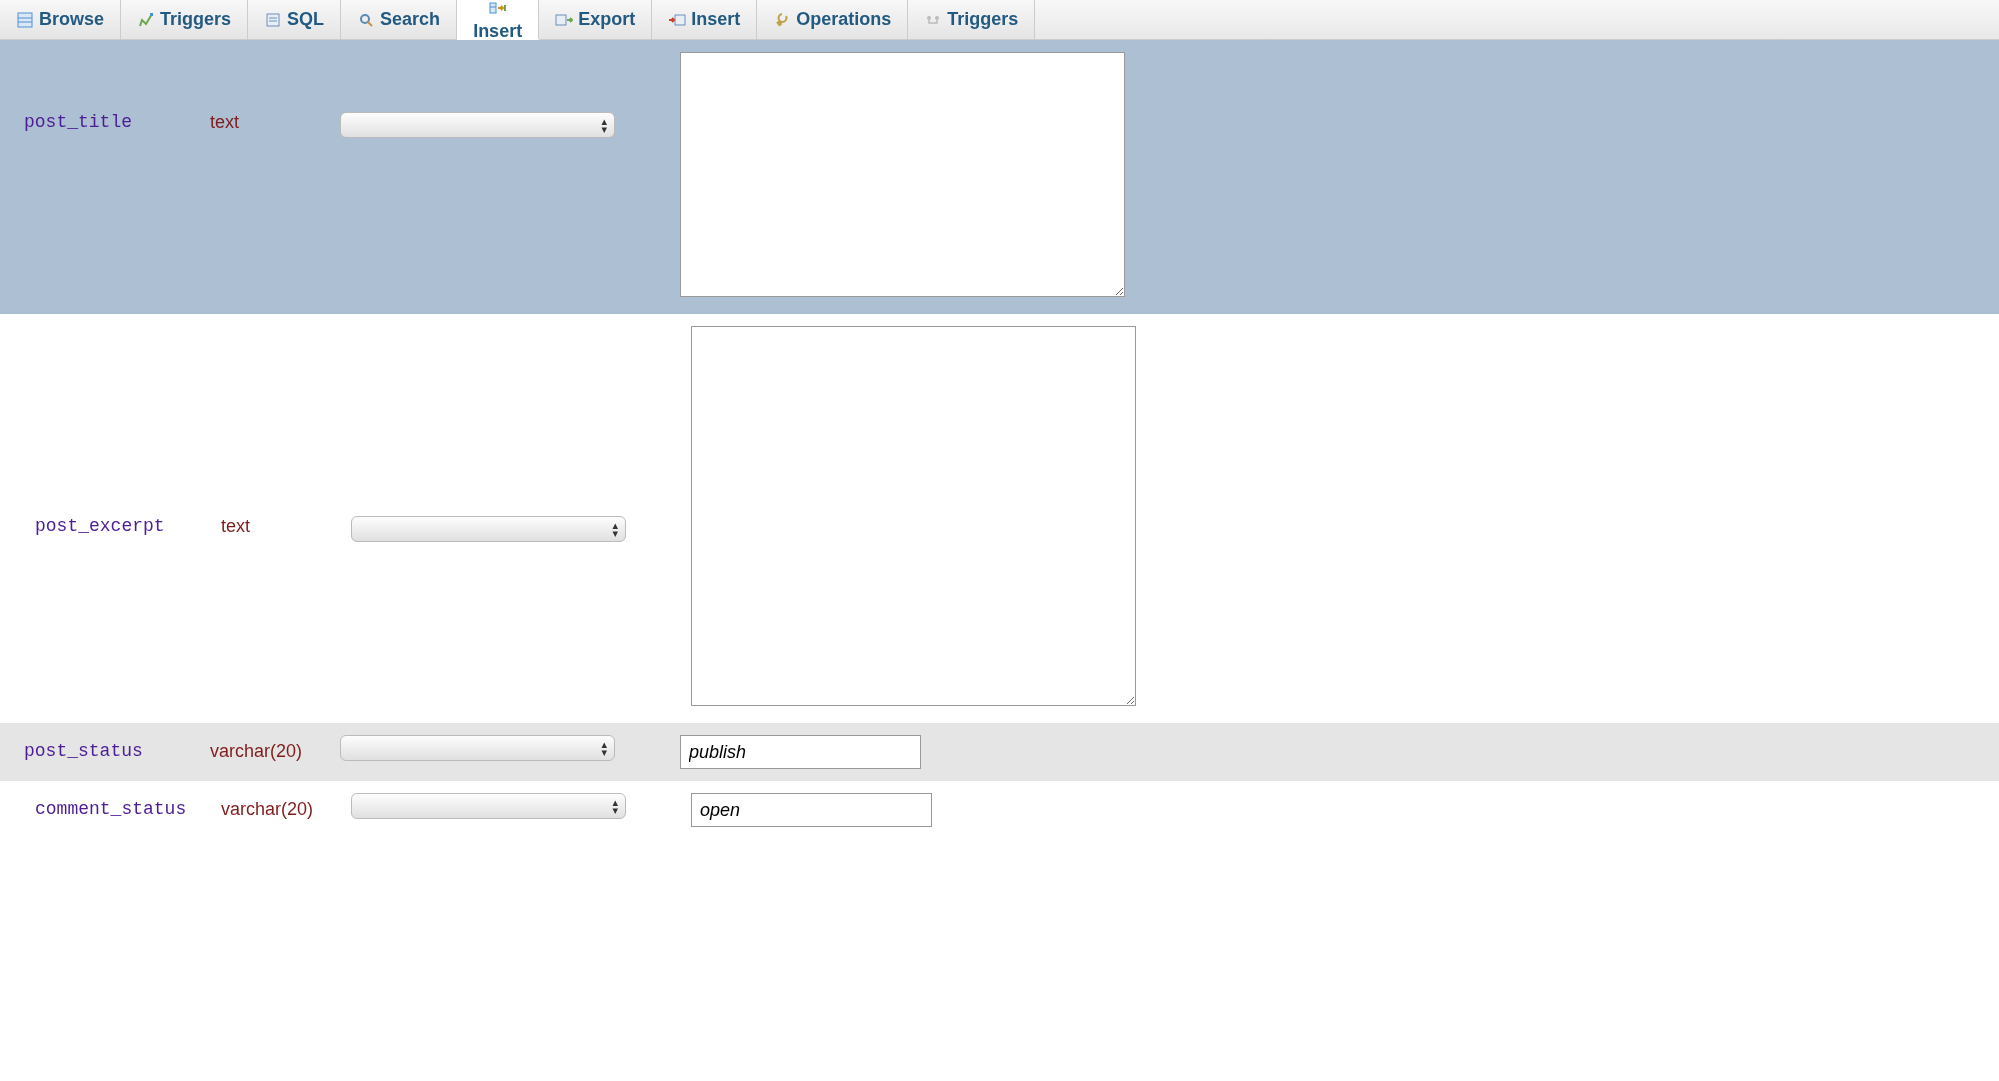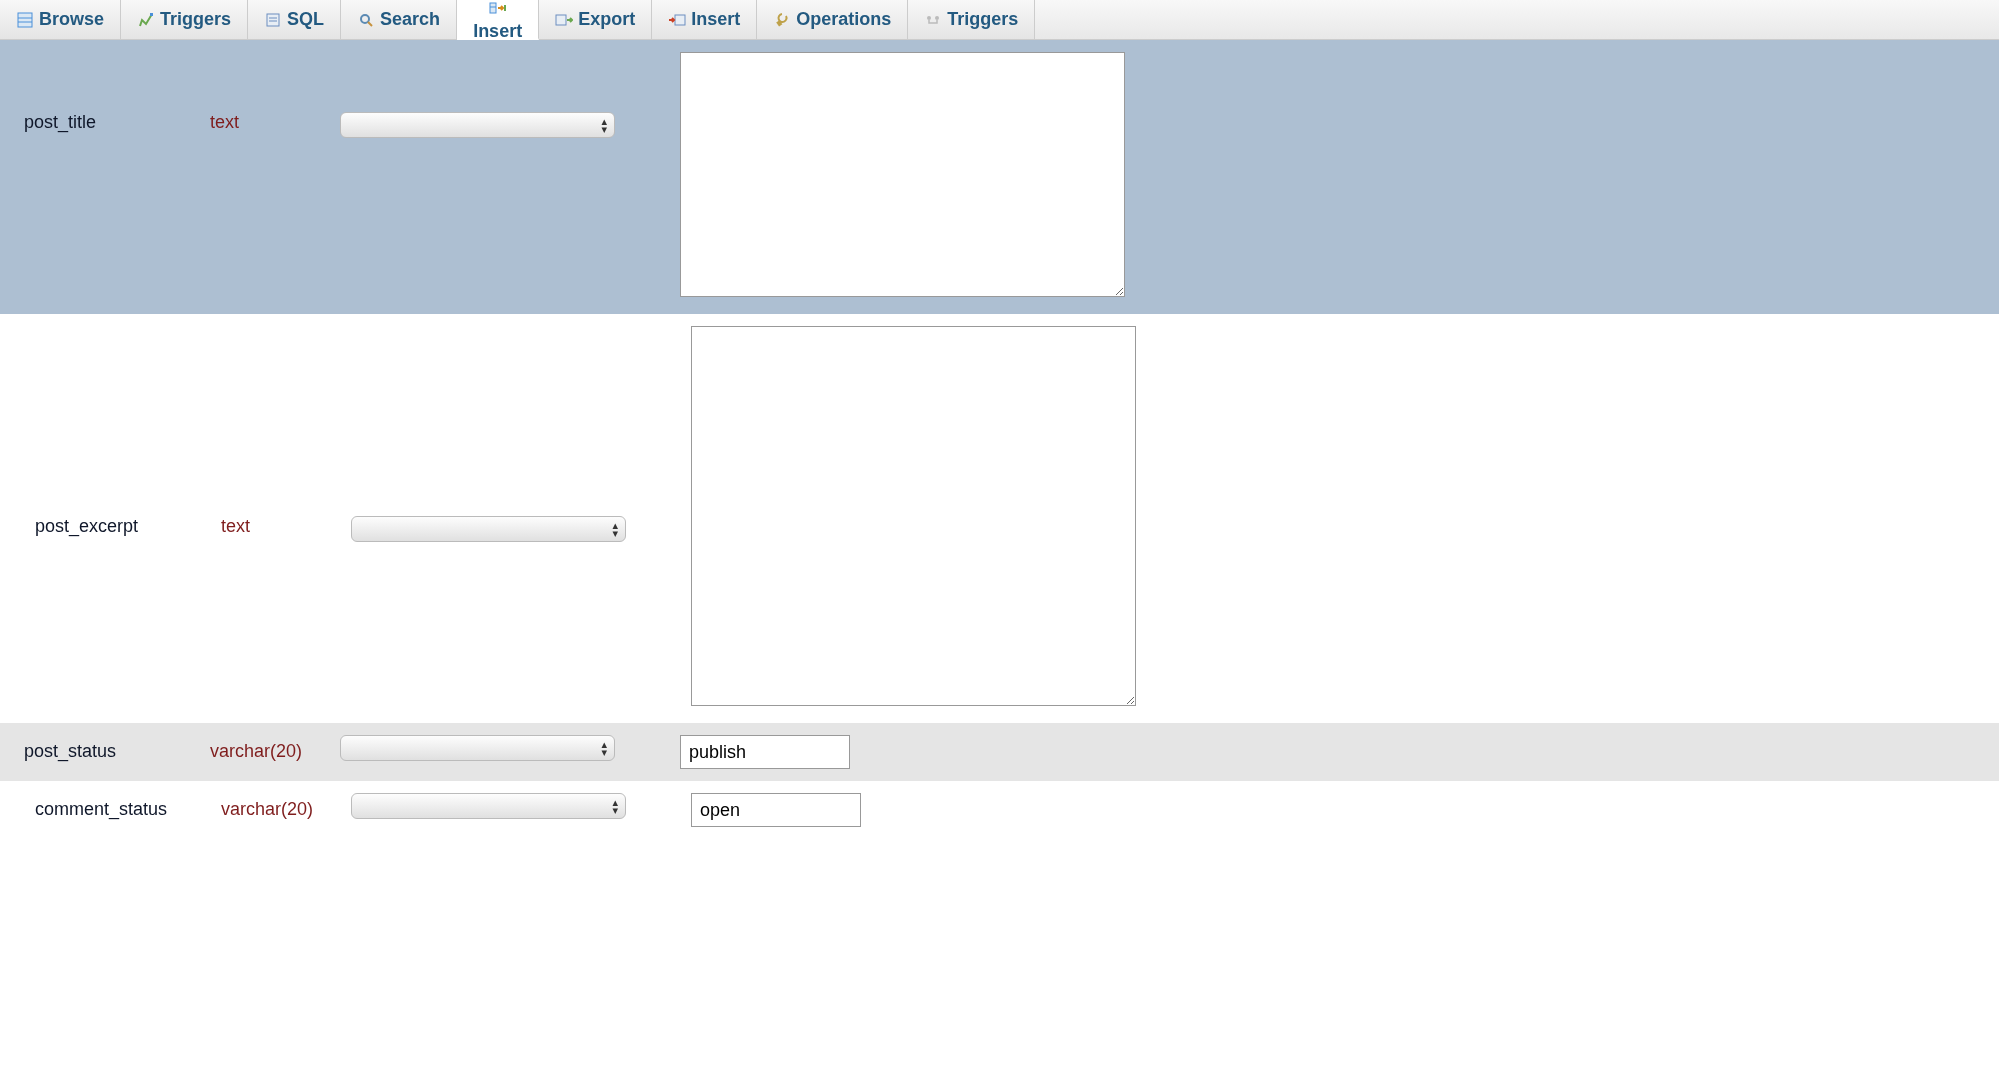--- a/index.html
+++ b/index.html
@@ -45,21 +45,22 @@
   padding: 12px 10px 12px 10px;
 }
 .row.blue { background: #adbfd2; }
 .row.white { background: #ffffff; margin-left: 11px; }
 .row.grey { background: #e5e5e5; }
 
 .cell-name {
   width: 200px;
   padding-left: 14px;
   padding-top: 6px;
-  color: #0f172a;
+  color: #4c1d95;
+  font-family: Liberation Mono, monospace;
 }
 .cell-type {
   width: 130px;
   padding-top: 6px;
   color: #7f1d1d;
 }
 .cell-func {
   width: 340px;
   padding-top: 0px;
 }
@@ -109,26 +110,27 @@
   border: 1px solid #999;
   background: #fff;
   resize: both;
   font-size: 15px;
   padding: 4px;
 }
 .val-area.tall1 { height: 245px; }
 .val-area.tall2 { height: 380px; }
 
 input.val-input {
-  width: 170px;
+  width: 241px;
   height: 34px;
   border: 1px solid #999;
   background: #fff;
   font-size: 18px;
   padding: 2px 8px;
+  font-style: italic;
 }
 
 
 .row.textarea-row .cell-name,
 .row.textarea-row .cell-type,
 .row.textarea-row .cell-func {
   padding-top: 60px;
 }
 .row.blue.textarea-row .cell-name,
 .row.blue.textarea-row .cell-type,

